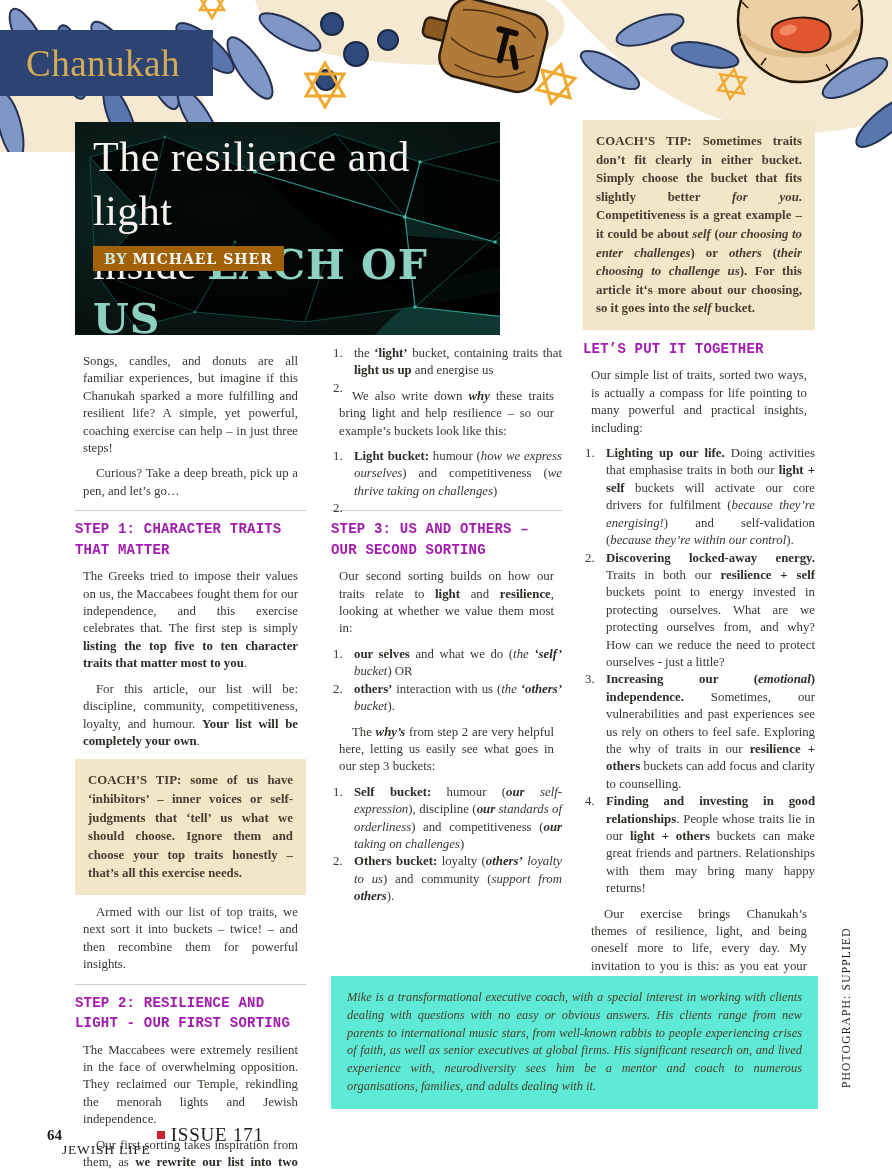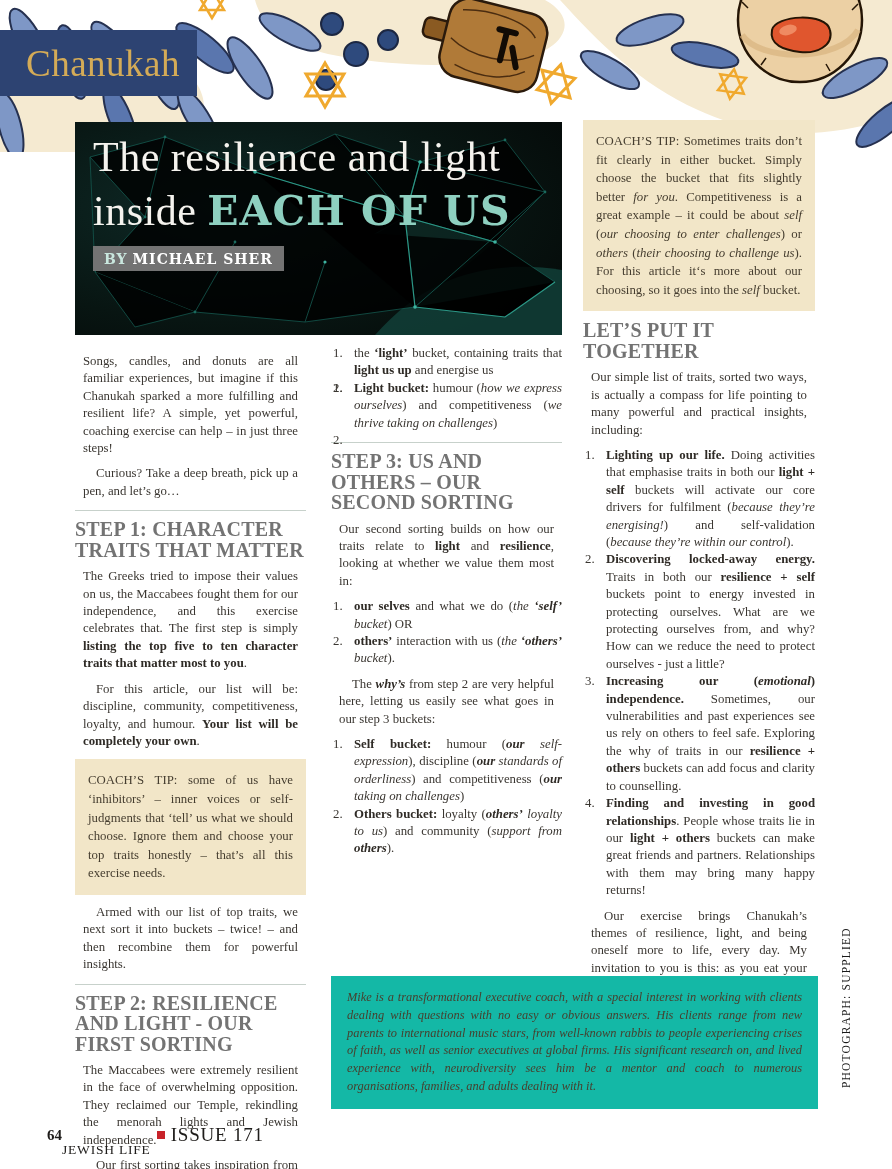--- a/index.html
+++ b/index.html
@@ -3,65 +3,65 @@
 <meta charset="utf-8">
 <style>
   html,body{margin:0;padding:0;}
   body{
     width:892px;height:1169px;position:relative;background:#ffffff;
     font-family:"Liberation Serif",serif;color:#3a3631;overflow:hidden;
   }
   
   .band{position:absolute;left:0;top:0;width:892px;height:152px;}
   .chanukah-banner{
-    position:absolute;left:0;top:30px;width:197px;height:66px;background:#2d4372;
+    position:absolute;left:0;top:30px;width:213px;height:66px;background:#2d4372;
     display:flex;align-items:center;padding-left:26px;box-sizing:border-box;z-index:3;
   }
   .chanukah-banner span{
     font-family:"Liberation Serif",serif;font-size:37px;color:#d4ab57;letter-spacing:.5px;
   }
   
-  .hero{position:absolute;left:75px;top:122px;width:487px;height:213px;z-index:4;overflow:hidden;}
+  .hero{position:absolute;left:75px;top:122px;width:425px;height:213px;z-index:4;overflow:hidden;}
   .hero svg{position:absolute;left:0;top:0;}
   .hero-title{position:absolute;left:18px;top:8px;z-index:2;color:#f5f3ee;
     font-family:"Liberation Serif",serif;font-size:42px;line-height:54px;font-weight:400;letter-spacing:.5px;}
   .hero-accent{font-family:"DejaVu Serif",serif;font-weight:700;color:#8ed0c0;letter-spacing:1px;font-size:41px;}
-  .byline{position:absolute;left:18px;top:124px;z-index:2;background:#737373;padding:5px 11px 4px;
+  .byline{position:absolute;left:18px;top:124px;z-index:2;background:#a16207;padding:5px 11px 4px;
     font-family:"DejaVu Serif",serif;font-weight:700;font-size:14px;letter-spacing:1px;}
   .byline .by{color:#c9e7de;margin-right:5px;}
   .byline .name{color:#ffffff;}
   
   .col{position:absolute;width:231px;font-size:12.8px;line-height:17.4px;text-align:justify;}
   #col1{left:75px;top:345px;}
   #col2{left:331px;top:345px;}
   #col3{left:583px;top:120px;width:232px;}
   .p{margin:8px;}
   .indent{text-indent:13px;}
   .rule{border-top:1px solid #c7d1cb;margin:10px 0 0;height:0;}
   .section-heading{
-    font-family:Liberation Serif, serif;font-weight:700;color:#737373;
-    font-size:20px;line-height:20.5px;margin:8px 0 5px;text-align:left;letter-spacing:.2px;
+    font-family:Liberation Mono, monospace;font-weight:700;color:#a21caf;
+    font-size:14px;line-height:20.5px;margin:8px 0 5px;text-align:left;letter-spacing:.2px;
   }
   .tip{
     background:#f2e6c8;padding:12px 13px;margin:9px 0;
-    font-weight:normal;color:#453d2f;line-height:18.6px;
+    font-weight:bold;color:#453d2f;line-height:18.6px;
   }
   .ol{margin:0;padding:0;list-style:none;}
   .ol li{position:relative;padding-left:23px;margin:0;}
   .ol .num{position:absolute;left:2px;top:0;}
   strong{color:#2f2b26;}
   .endmark{
     display:inline-block;background:#151515;color:#ffffff;
     font-family:"DejaVu Sans",sans-serif;font-weight:700;font-size:8.5px;
     padding:2px 3px 1px;line-height:1;letter-spacing:.5px;vertical-align:1px;
   }
   
   .bio{
     position:absolute;left:331px;top:976px;width:487px;box-sizing:border-box;
-    background:#14b8a6;padding:13px 16px;font-style:italic;font-size:12.4px;
+    background:#5eead4;padding:13px 16px;font-style:italic;font-size:12.4px;
     line-height:17.8px;color:#46412f;text-align:justify;
   }
   
   .footer{position:absolute;left:47px;top:1112px;display:flex;align-items:center;color:#1e1c1a;}
   .footer .pagenum{font-weight:bold;font-size:15px;}
   .footer .mag{font-size:13.5px;letter-spacing:.8px;margin-top:30px;}
   .footer .sq{display:inline-block;width:8px;height:8px;background:#c8232a;margin:0 6px;}
   .footer .issue{font-size:19px;letter-spacing:.8px;}
   
   .photo-credit{
@@ -202,20 +202,21 @@
   <div class="section-heading">STEP 2: RESILIENCE AND LIGHT - OUR FIRST SORTING</div>
   <p class="p">The Maccabees were extremely resilient in the face of overwhelming opposition. They reclaimed our Temple, rekindling the menorah lights and Jewish independence.</p>
   <p class="p indent">Our first sorting takes inspiration from them, as <strong>we rewrite our list into two buckets</strong>:</p>
 </div>
 
 <div class="col" id="col2">
   <ol class="ol">
     <li><span class="num">1.</span><span>the <strong>‘light’</strong> bucket, containing traits that <strong>light us up</strong> and energise us</span></li>
     <li><span class="num">2.</span></li>
   </ol>
+  <p class="p indent">We also write down <strong><em>why</em></strong> these traits bring light and help resilience – so our example’s buckets look like this:</p>
   <ol class="ol">
     <li><span class="num">1.</span><span><strong>Light bucket:</strong> humour (<em>how we express ourselves</em>) and competitiveness (<em>we thrive taking on challenges</em>)</span></li>
     <li><span class="num">2.</span></li>
   </ol>
   <div class="rule"></div>
   <div class="section-heading">STEP 3: US AND OTHERS – OUR SECOND SORTING</div>
   <p class="p">Our second sorting builds on how our traits relate to <strong>light</strong> and <strong>resilience</strong>, looking at whether we value them most in:</p>
   <ol class="ol">
     <li><span class="num">1.</span><span><strong>our selves</strong> and what we do (<em>the</em> <strong><em>‘self’</em></strong> <em>bucket</em>) OR</span></li>
     <li><span class="num">2.</span><span><strong>others’</strong> interaction with us (<em>the</em> <strong><em>‘others’</em></strong> <em>bucket</em>).</span></li>

